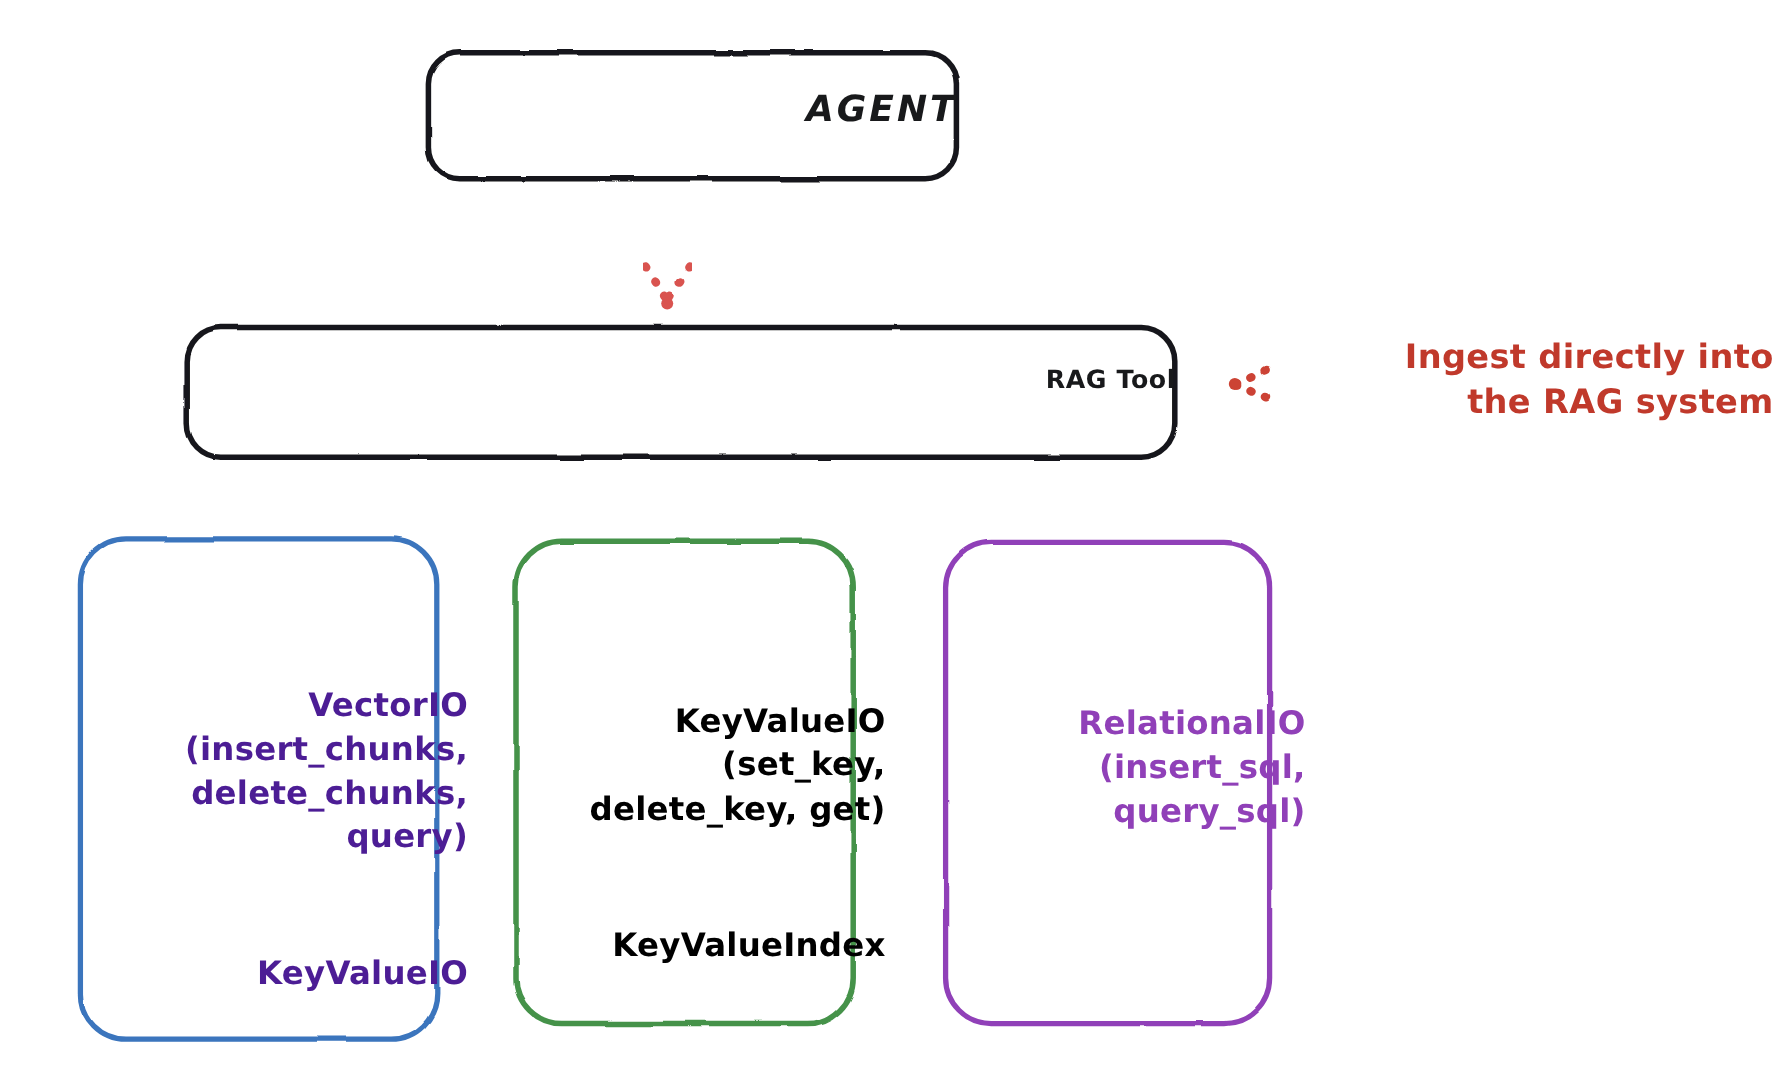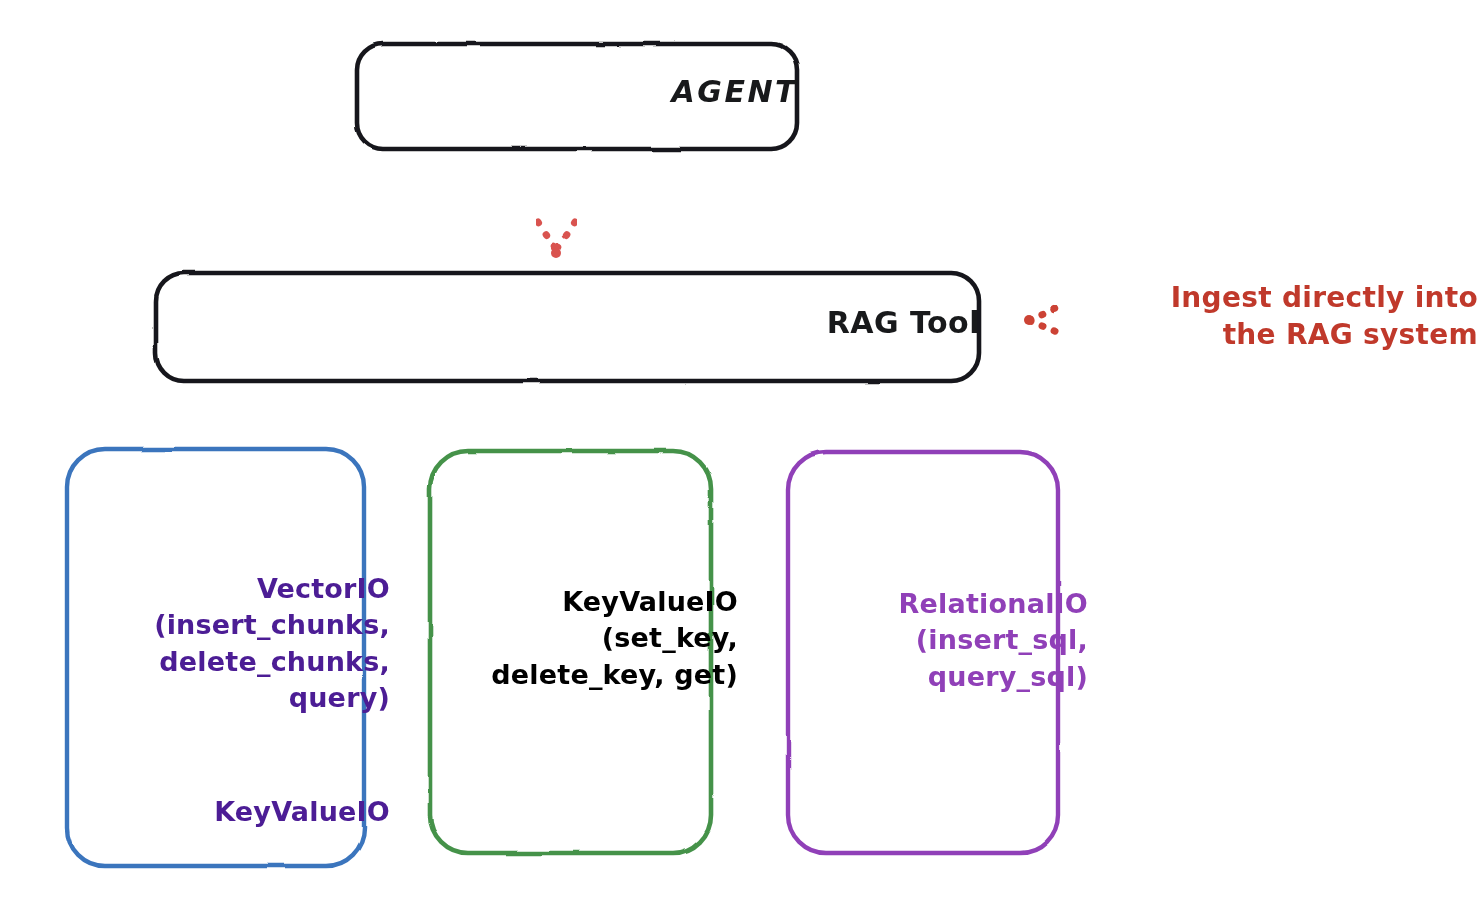--- a/index.html
+++ b/index.html
@@ -48,21 +48,21 @@
     font-size: 30px;
     font-style: italic;
     letter-spacing: 2.5px;
     color: #18191b;
   }
 
   #rag-label {
     left: 155px;
     top: 303px;
     width: 825px;
-    font-size: 30px;
+    font-size: 21px;
     letter-spacing: 0.5px;
     color: #18191b;
   }
 
   .store-label {
     font-size: 27px;
     line-height: 1.34;
     letter-spacing: 0.2px;
   }
 
@@ -176,20 +176,21 @@
 (insert_chunks,
 delete_chunks,
 query)</span>
     <span class="store-sub">KeyValueIO</span>
   </div>
 
   <div class="node-label store-label" id="kv-label">
     <span>KeyValueIO
 (set_key,
 delete_key, get)</span>
+    <span class="store-sub">KeyValueIndex</span>
   </div>
 
   <div class="node-label store-label" id="rel-label">
     <span>RelationalIO
 (insert_sql,
 query_sql)</span>
   </div>
 
   <div id="annotation-text">Ingest directly into
 the RAG system</div>

